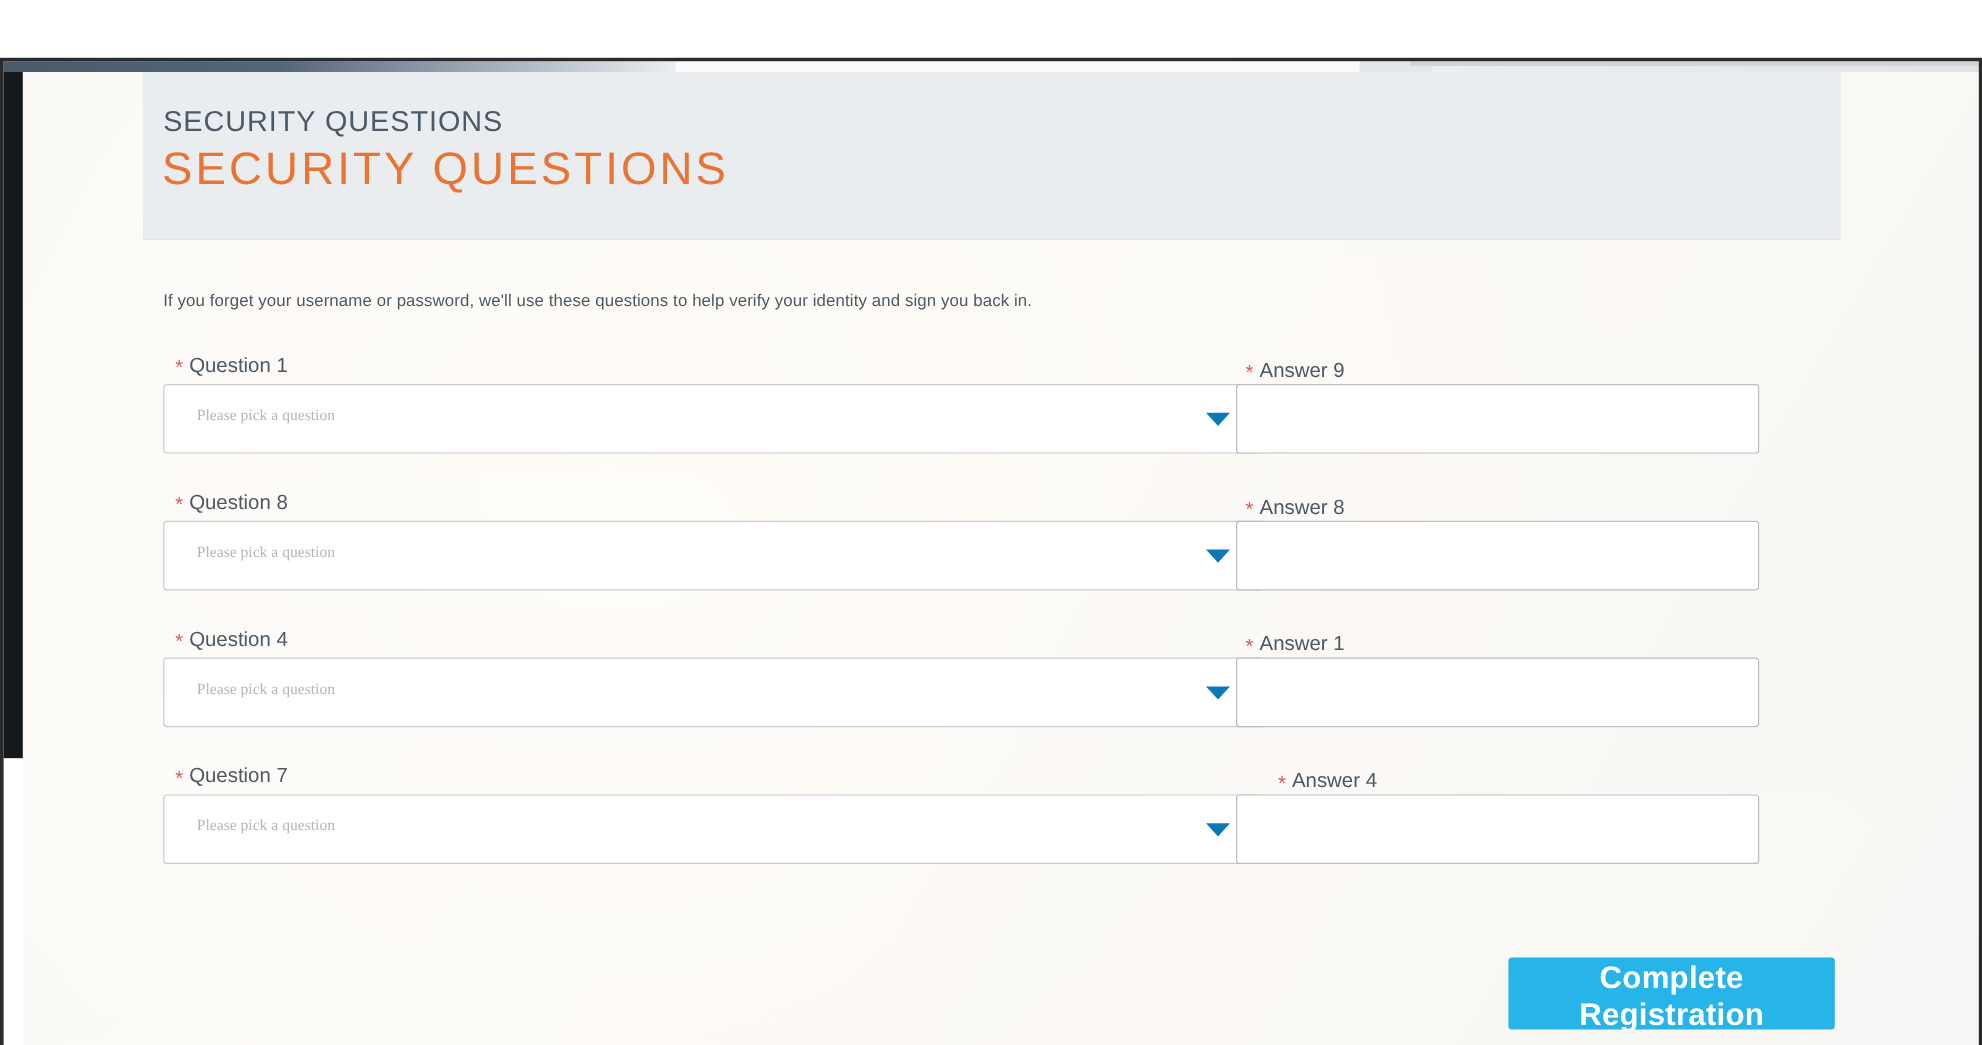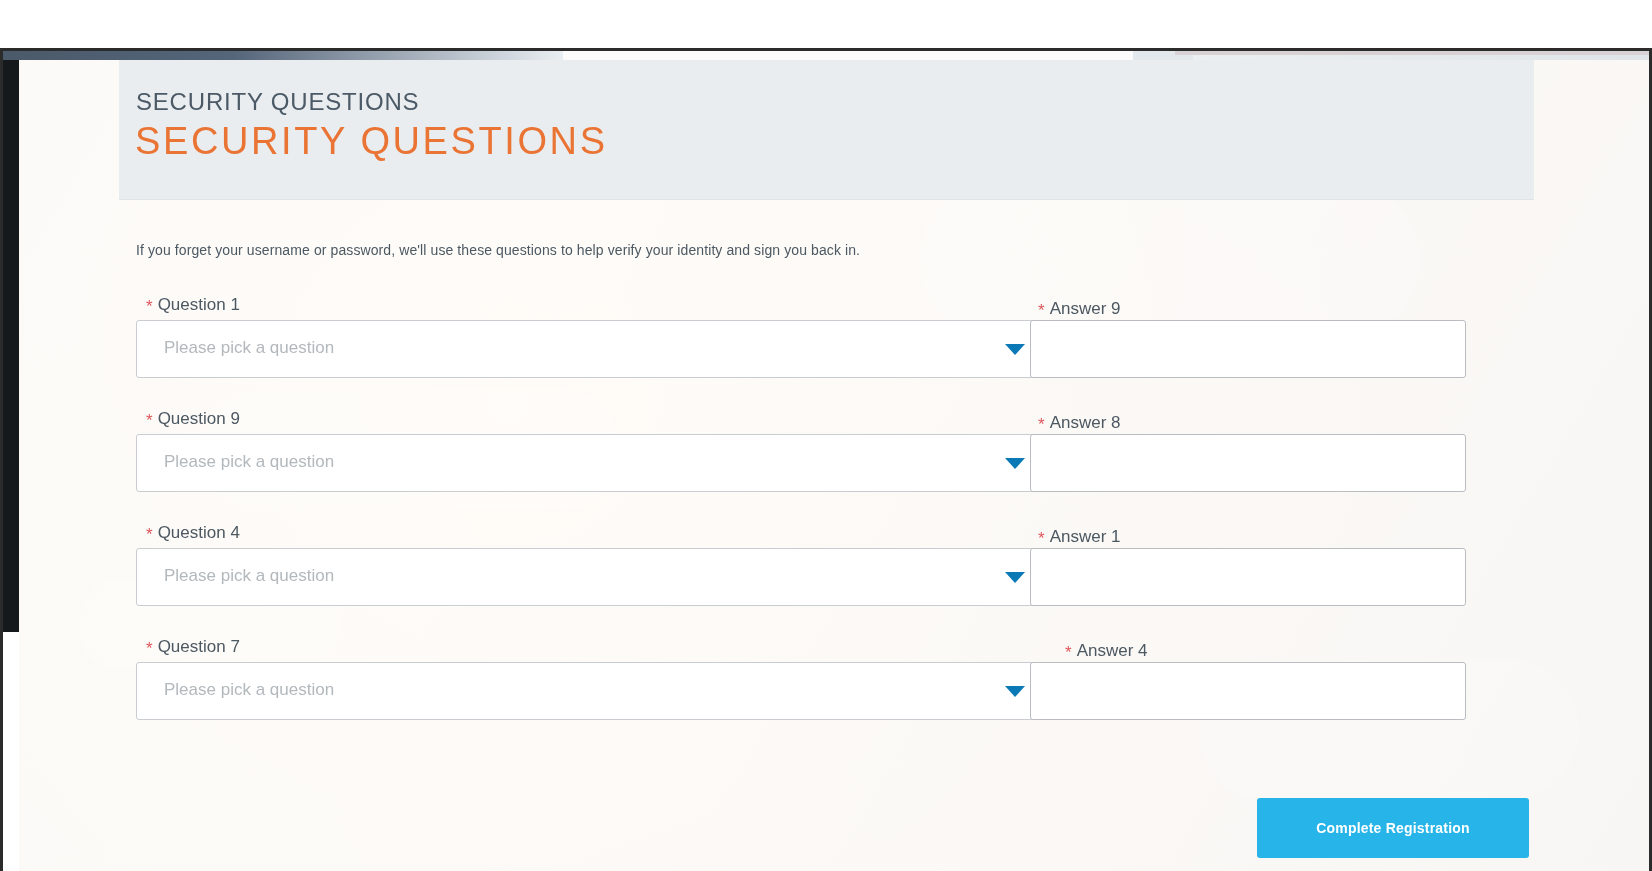--- a/index.html
+++ b/index.html
@@ -155,22 +155,23 @@
     position: absolute;
     width: 916px;
     height: 58px;
     background: #fff;
     border: 1px solid #c9cdd1;
     border-radius: 3px;
   }
   .select-box .placeholder {
     position: absolute;
     left: 27px; top: 17px;
-    font-size: 17px;
+    font-size: 13px;
     color: #b3b8bc;
+    font-family: Liberation Serif, serif;
   }
   .select-box .caret {
     position: absolute;
     right: 26px; top: 23px;
     width: 0; height: 0;
     border-left: 10px solid transparent;
     border-right: 10px solid transparent;
     border-top: 11px solid #0b79b5;
   }
 
@@ -196,21 +197,21 @@
 
   .submit-btn {
     position: absolute;
     left: 1138px; top: 598px;
     width: 272px;
     height: 60px;
     background: #27b4e8;
     border: none;
     border-radius: 3px;
     color: #fff;
-    font-size: 14px;
+    font-size: 26px;
     font-weight: bold;
     letter-spacing: 0.2px;
     cursor: pointer;
     font-family: "Liberation Sans", sans-serif;
   }
 </style>
 </head>
 <body>
 
 <div id="screen">
@@ -250,21 +251,21 @@
         <span class="caret"></span>
       </div>
       <div class="field-label" style="left:919px; top:99px;">
         <span class="req">*</span><span>Answer 9</span>
       </div>
       <div class="answer-box" style="left:911px; top:120px;">
         <input type="text" value="" style="">
       </div>
 
       <div class="field-label" style="left:27px; top:209px;">
-        <span class="req">*</span><span>Question 9</span>
+        <span class="req">*</span><span>Question 8</span>
       </div>
       <div class="select-box" style="left:17px; top:234px;">
         <span class="placeholder">Please pick a question</span>
         <span class="caret"></span>
       </div>
       <div class="field-label" style="left:919px; top:213px;">
         <span class="req">*</span><span>Answer 8</span>
       </div>
       <div class="answer-box" style="left:911px; top:234px;">
         <input type="text" value="" style="">

